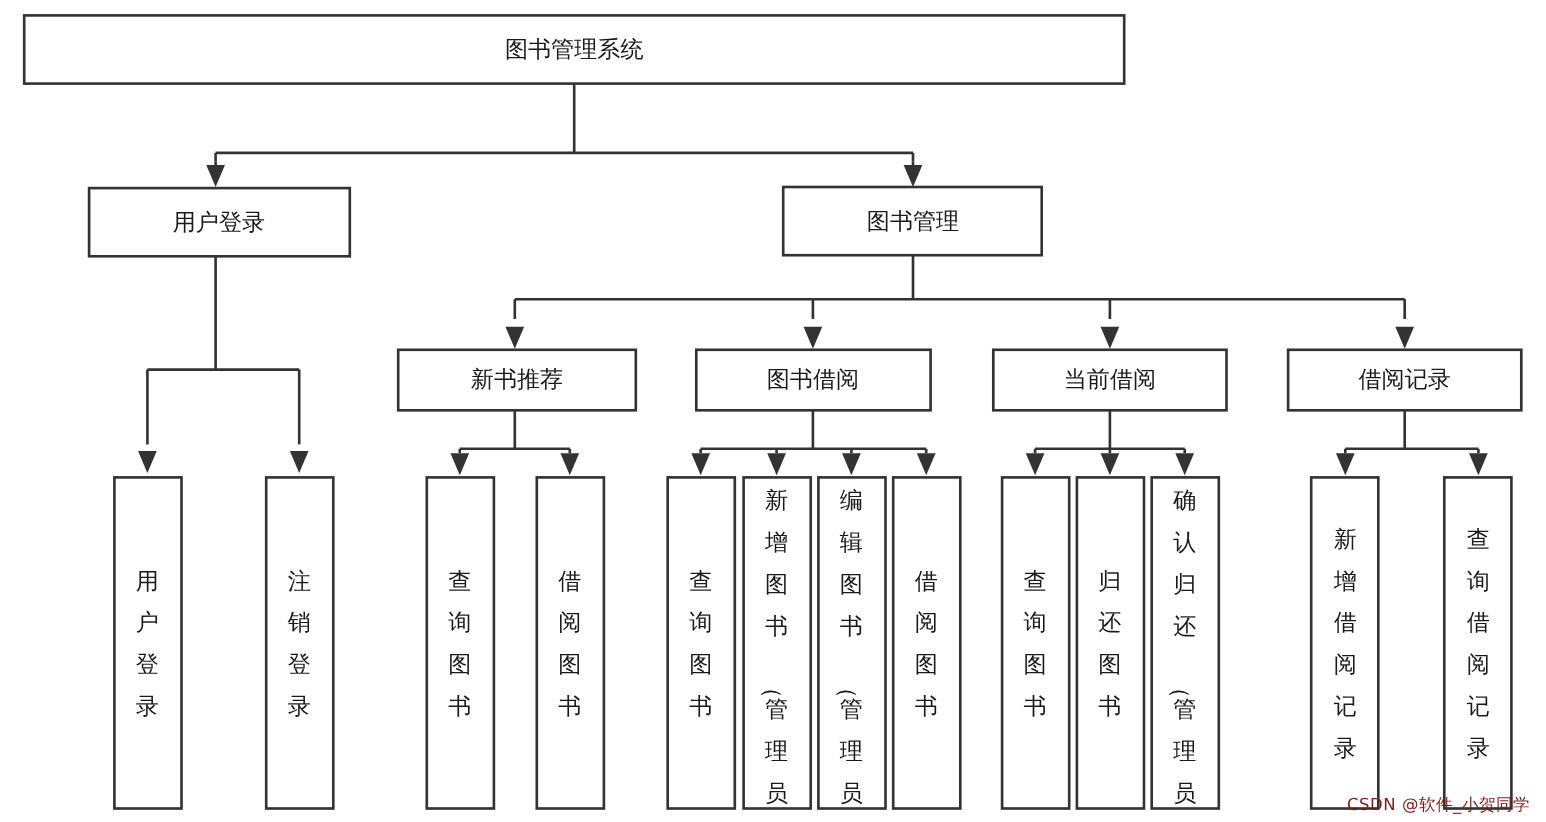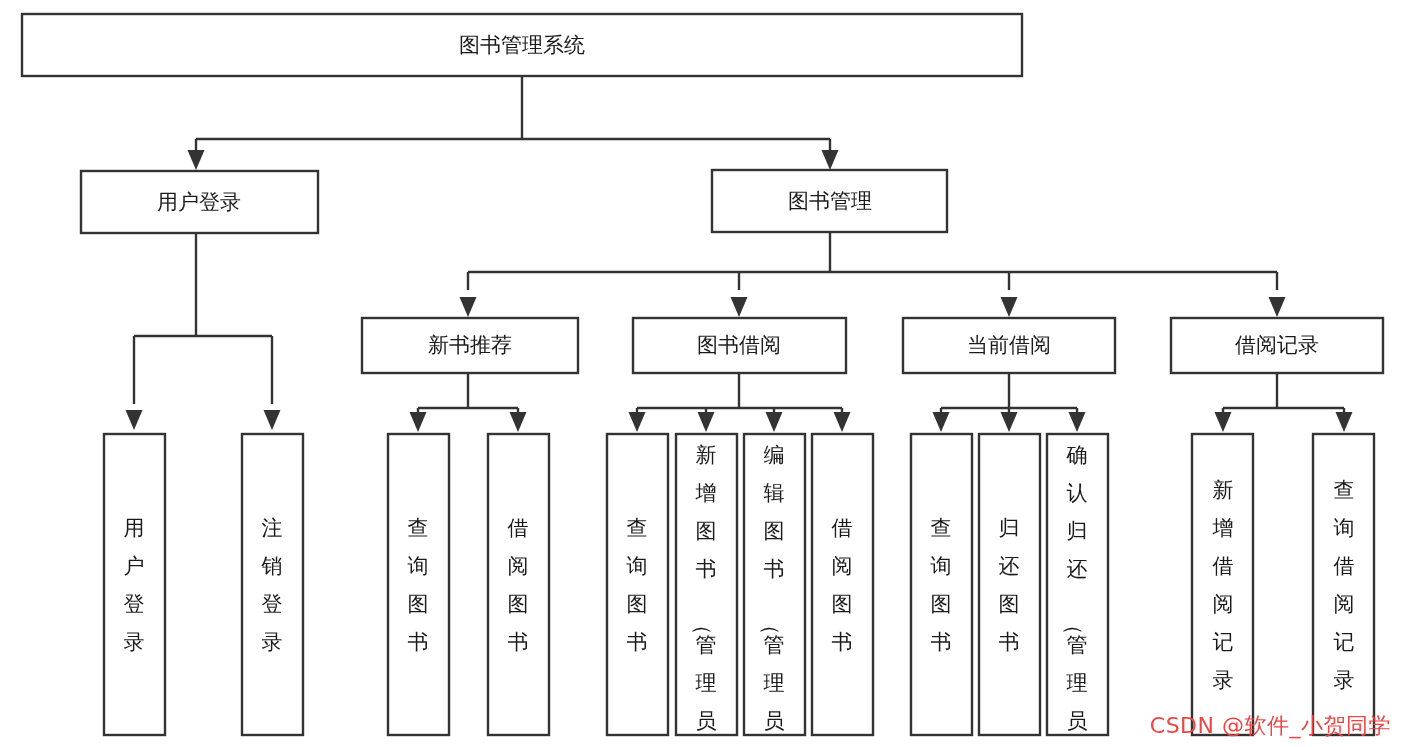--- a/index.html
+++ b/index.html
@@ -44,22 +44,22 @@
     fill: #1a1a1a;
     font-family: "DejaVu Sans", "Liberation Sans", sans-serif;
     font-size: 21px;
     text-anchor: middle;
   }
   .watermark {
     position: absolute;
     right: 14px;
     bottom: 6px;
     font-family: "DejaVu Sans", "Liberation Sans", sans-serif;
-    font-size: 22px;
-    color: #ef4444;
+    font-size: 15px;
+    color: #7f1d1d;
     white-space: nowrap;
     letter-spacing: 0.5px;
     pointer-events: none;
   }
 </style>
 </head>
 <body>
 
 <svg id="diagram" viewBox="0 0 1405 747" xmlns="http://www.w3.org/2000/svg">
 

